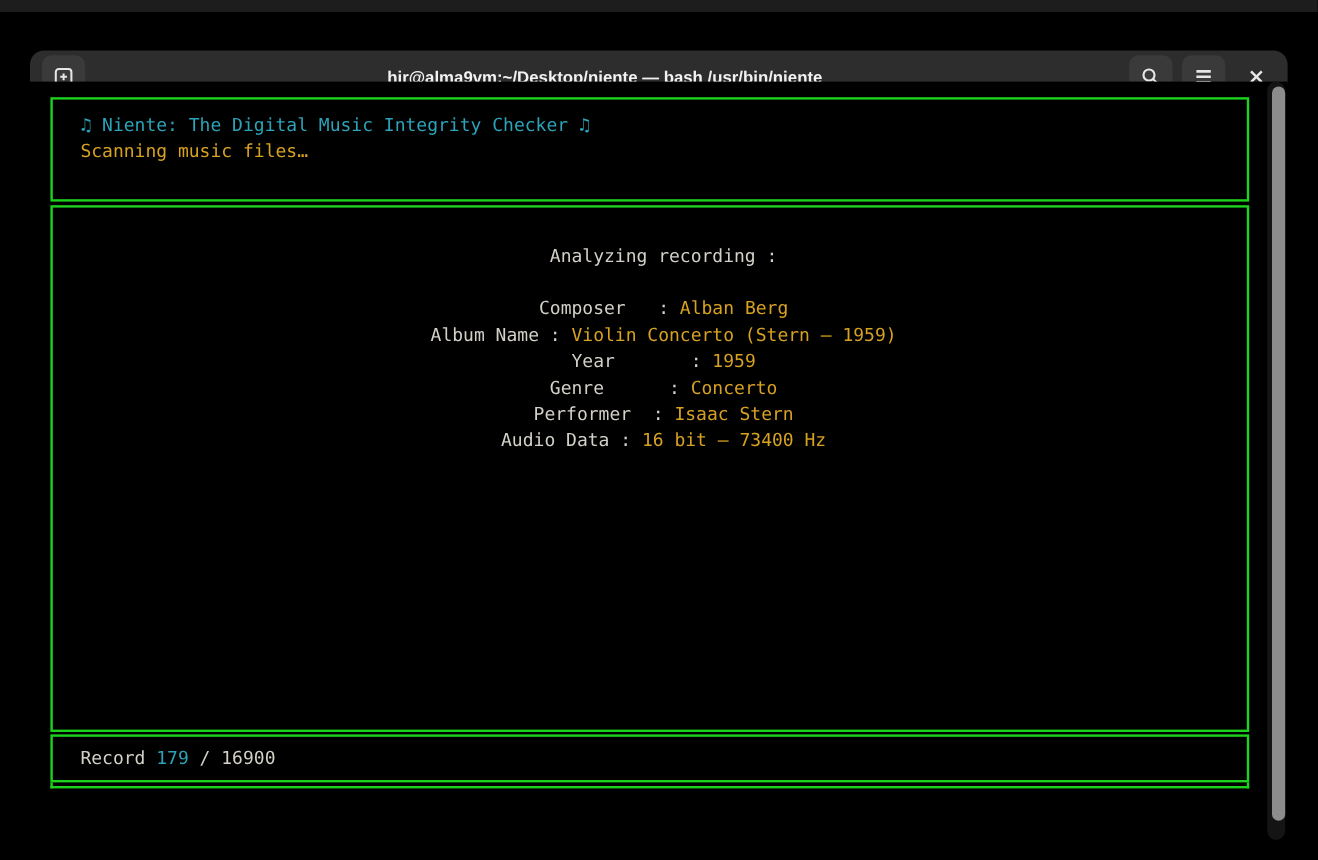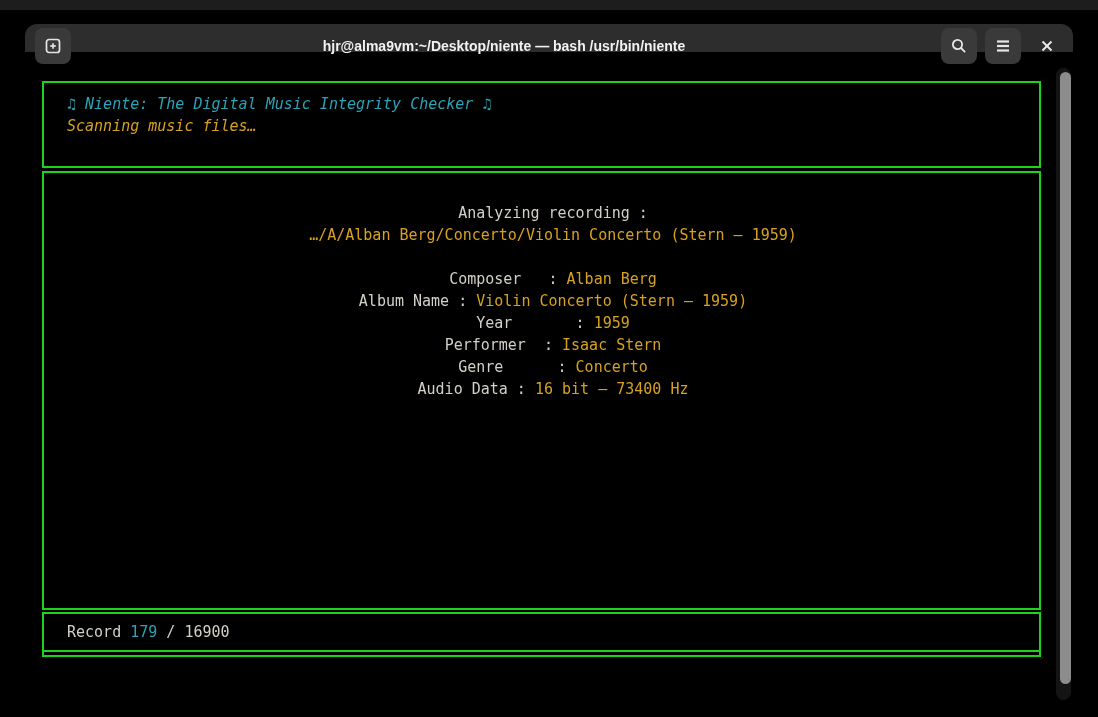--- a/index.html
+++ b/index.html
@@ -11,36 +11,36 @@
     --btn:#3a3a3a;
   }
   *{margin:0;padding:0;box-sizing:border-box;}
   html,body{background:#000;}
   body{width:1098px;height:717px;position:relative;overflow:hidden;font-family:"Liberation Sans",sans-serif;}
 
   .top-strip{position:absolute;left:0;top:0;width:1098px;height:10px;background:#1d1d1d;}
 
   .window{position:absolute;left:25px;top:24px;width:1048px;height:693px;}
 
-  .titlebar{position:absolute;left:0;top:0;width:100%;height:28px;background:var(--titlebar);
+  .titlebar{position:absolute;left:0;top:18px;width:100%;height:28px;background:var(--titlebar);
     border-radius:12px 12px 0 0;}
   .tb-btn{position:absolute;top:4px;width:36px;height:36px;border:none;border-radius:8px;
     background:var(--btn);display:flex;align-items:center;justify-content:center;cursor:pointer;padding:0;}
   .tb-btn.new-tab{left:10px;}
   .tb-btn.search{right:96px;}
   .tb-btn.menu{right:52px;}
   .tb-btn.close{right:8px;background:transparent;}
   .title{position:absolute;left:60px;right:150px;top:0;height:44px;line-height:44px;text-align:center;
     color:#f2f2f2;font-size:14px;font-weight:bold;white-space:nowrap;overflow:hidden;}
   .tb-icon{display:block;}
 
   .term{position:absolute;left:0;top:44px;width:100%;height:649px;background:#000;}
 
   .box{position:absolute;left:17px;width:999px;border:2px solid var(--green);background:#000;}
-  .box1{top:13px;height:87px;padding:10px 0 0 23px;font-style:italic;}
+  .box1{top:13px;height:87px;padding:10px 0 0 23px;}
   .box2{top:103px;height:439px;padding:29px 0 0 23px;text-align:center;}
   .box3{top:544px;height:40px;padding:7px 0 12px 23px;}
   .record-underline{position:absolute;left:17px;top:584px;width:999px;height:5px;
     border-left:2px solid var(--green);border-right:2px solid var(--green);
     border-bottom:2px solid var(--green);}
 
   .line{font-family:"DejaVu Sans Mono",monospace;font-size:15px;line-height:22px;
     color:var(--fg);white-space:pre;}
   .cyan{color:var(--cyan);}
   .yellow{color:var(--yellow);}
@@ -94,27 +94,26 @@
 
   <div class="term">
 
     <div class="box box1">
       <div class="line cyan">♫ Niente: The Digital Music Integrity Checker ♫</div>
       <div class="line yellow">Scanning music files…</div>
     </div>
 
     <div class="box box2">
       <div class="line">Analyzing recording :</div>
-      <div class="line yellow">…/A/Alban Berg/Concerto/Violin Concerto (Stern – 1959)</div>
 
       <div class="line first-field"><span>Composer   : </span><span class="yellow">Alban Berg</span></div>
       <div class="line"><span>Album Name : </span><span class="yellow">Violin Concerto (Stern – 1959)</span></div>
       <div class="line"><span>Year       : </span><span class="yellow">1959</span></div>
+      <div class="line"><span>Genre      : </span><span class="yellow">Concerto</span></div>
       <div class="line"><span>Performer  : </span><span class="yellow">Isaac Stern</span></div>
-      <div class="line"><span>Genre      : </span><span class="yellow">Concerto</span></div>
       <div class="line"><span>Audio Data : </span><span class="yellow">16 bit – 73400 Hz</span></div>
     </div>
 
     <div class="box box3">
       <div class="line"><span>Record </span><span class="cyan">179</span><span> / </span><span>16900</span></div>
     </div>
 
     <div class="record-underline"></div>
 
     <div class="scroll-track">

